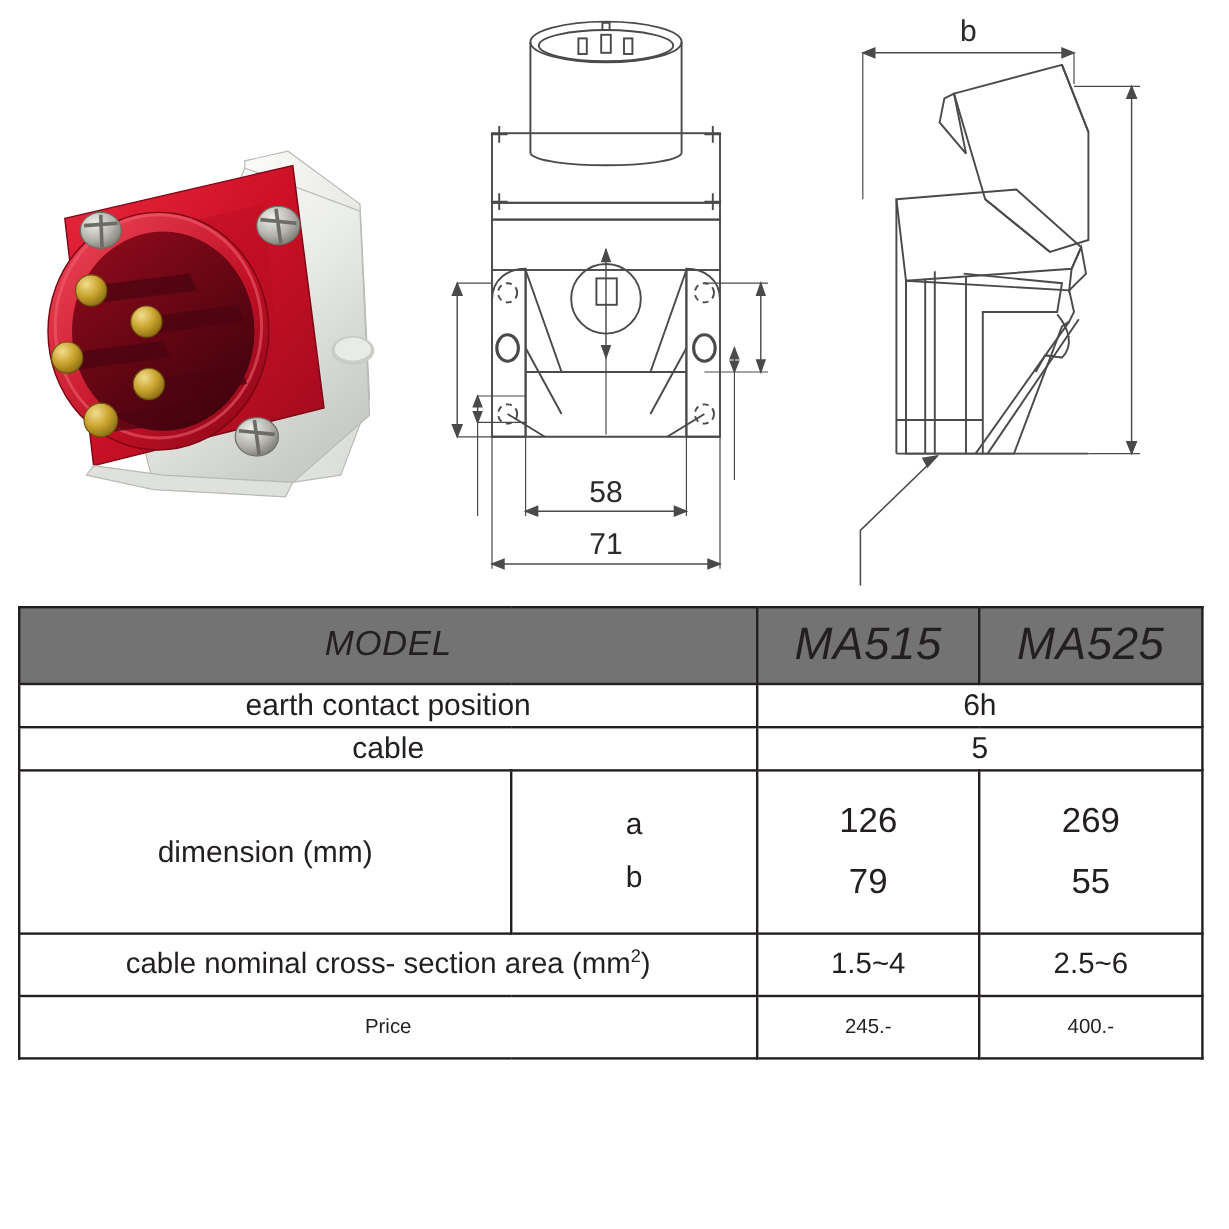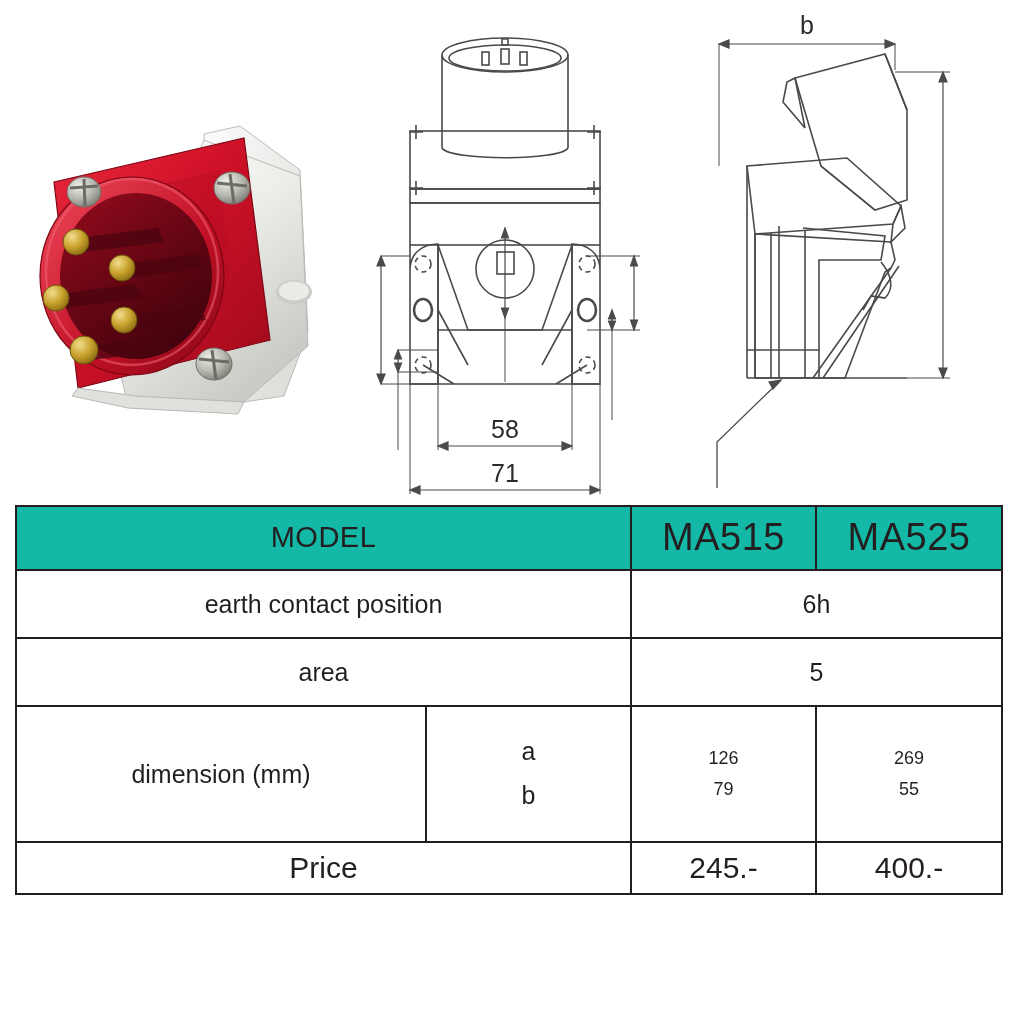--- a/index.html
+++ b/index.html
@@ -44,35 +44,36 @@
   table.spec td,table.spec th{
     border:2.5px solid #231f20;
     text-align:center;
     vertical-align:middle;
     font-weight:400;
     color:#231f20;
     padding:0;
     line-height:1.15;
   }
   .hdr-cell{
-    background:#14b8a6;
+    background:#737373;
     color:#ffffff;
     font-weight:bold;
     height:62px;
     font-size:29px;
     letter-spacing:.5px;
+    font-style:italic;
   }
   .hdr-model{font-size:38px;}
-  .r-normal{height:68px;font-size:25px;}
+  .r-normal{height:36px;font-size:25px;}
   .r-dim{height:136px;font-size:25px;}
   .r-cable{height:52px;font-size:24.5px;}
-  .r-price{height:52px;font-size:30px;}
+  .r-price{height:52px;font-size:17px;}
   .bold{font-weight:bold;margin-top:36px;}
   .dimlabel{font-size:25px;line-height:1.75;}
-  .dimvals{font-size:18px;line-height:1.75;}
+  .dimvals{font-size:29px;line-height:1.75;}
   sup.sq{font-size:.62em;vertical-align:super;line-height:0;}
 </style>
 </head>
 <body>
 
 <div class="page">
 
   <div class="top-area">
 
     <div class="photo">
@@ -145,21 +146,21 @@
           <ellipse cx="224" cy="92" rx="18" ry="16" fill="url(#screwG)" stroke="#6e6e67" stroke-width="1"></ellipse>
           <path d="M209,87 L239,90 M222,78 L226,107" stroke="#6c6c64" stroke-width="3" fill="none"></path>
           <ellipse cx="206" cy="268" rx="18" ry="16" fill="url(#screwG)" stroke="#6e6e67" stroke-width="1"></ellipse>
           <path d="M191,263 L221,266 M204,254 L208,283" stroke="#6c6c64" stroke-width="3" fill="none"></path>
         </g>
 
         <path d="M70,292 L128,300 L236,306 L230,318 L120,312 L64,300 Z" fill="#dfe1dd" stroke="#b7bab5" stroke-width="1"></path>
       </svg>
     </div>
 
-    <div class="dwg" style="left:350px;top:20px;">
+    <div class="dwg" style="left:350px;top:0;">
       <svg width="310" height="485" viewBox="0 0 310 485">
         <g fill="none" stroke="#4a4a4a" stroke-width="1.6" stroke-linejoin="miter">
 
           <ellipse cx="155" cy="35" rx="63" ry="17"></ellipse>
           <ellipse cx="155" cy="38" rx="56" ry="13"></ellipse>
           <path d="M92,35 L92,128 M218,35 L218,128"></path>
           <path d="M92,128 C100,141 210,141 218,128"></path>
 
           <path d="M152,19 L158,19 L158,25 L152,25 Z"></path>
 
@@ -324,40 +325,45 @@
           <th class="hdr-cell hdr-model">MA525</th>
         </tr>
 
         <tr class="r-normal">
           <td colspan="2">earth contact position</td>
           <td colspan="2">6h</td>
         </tr>
 
 
         <tr class="r-normal">
-          <td colspan="2">area</td>
+          <td colspan="2">cable</td>
           <td colspan="2">5</td>
         </tr>
 
         <tr class="r-dim">
           <td>dimension (mm)</td>
           <td>
             <div class="dimlabel">a</div>
             <div class="dimlabel">b</div>
           </td>
           <td>
             <div class="dimvals">126</div>
             <div class="dimvals">79</div>
           </td>
           <td>
             <div class="dimvals">269</div>
             <div class="dimvals">55</div>
           </td>
         </tr>
 
+        <tr class="r-cable">
+          <td colspan="2"><span>cable nominal cross- section area (mm</span><sup class="sq">2</sup><span>)</span></td>
+          <td>1.5~4</td>
+          <td>2.5~6</td>
+        </tr>
 
         <tr class="r-price">
           <td colspan="2">Price</td>
           <td class="bold">245.-</td>
           <td class="bold">400.-</td>
         </tr>
       </tbody>
     </table>
   </div>
 

